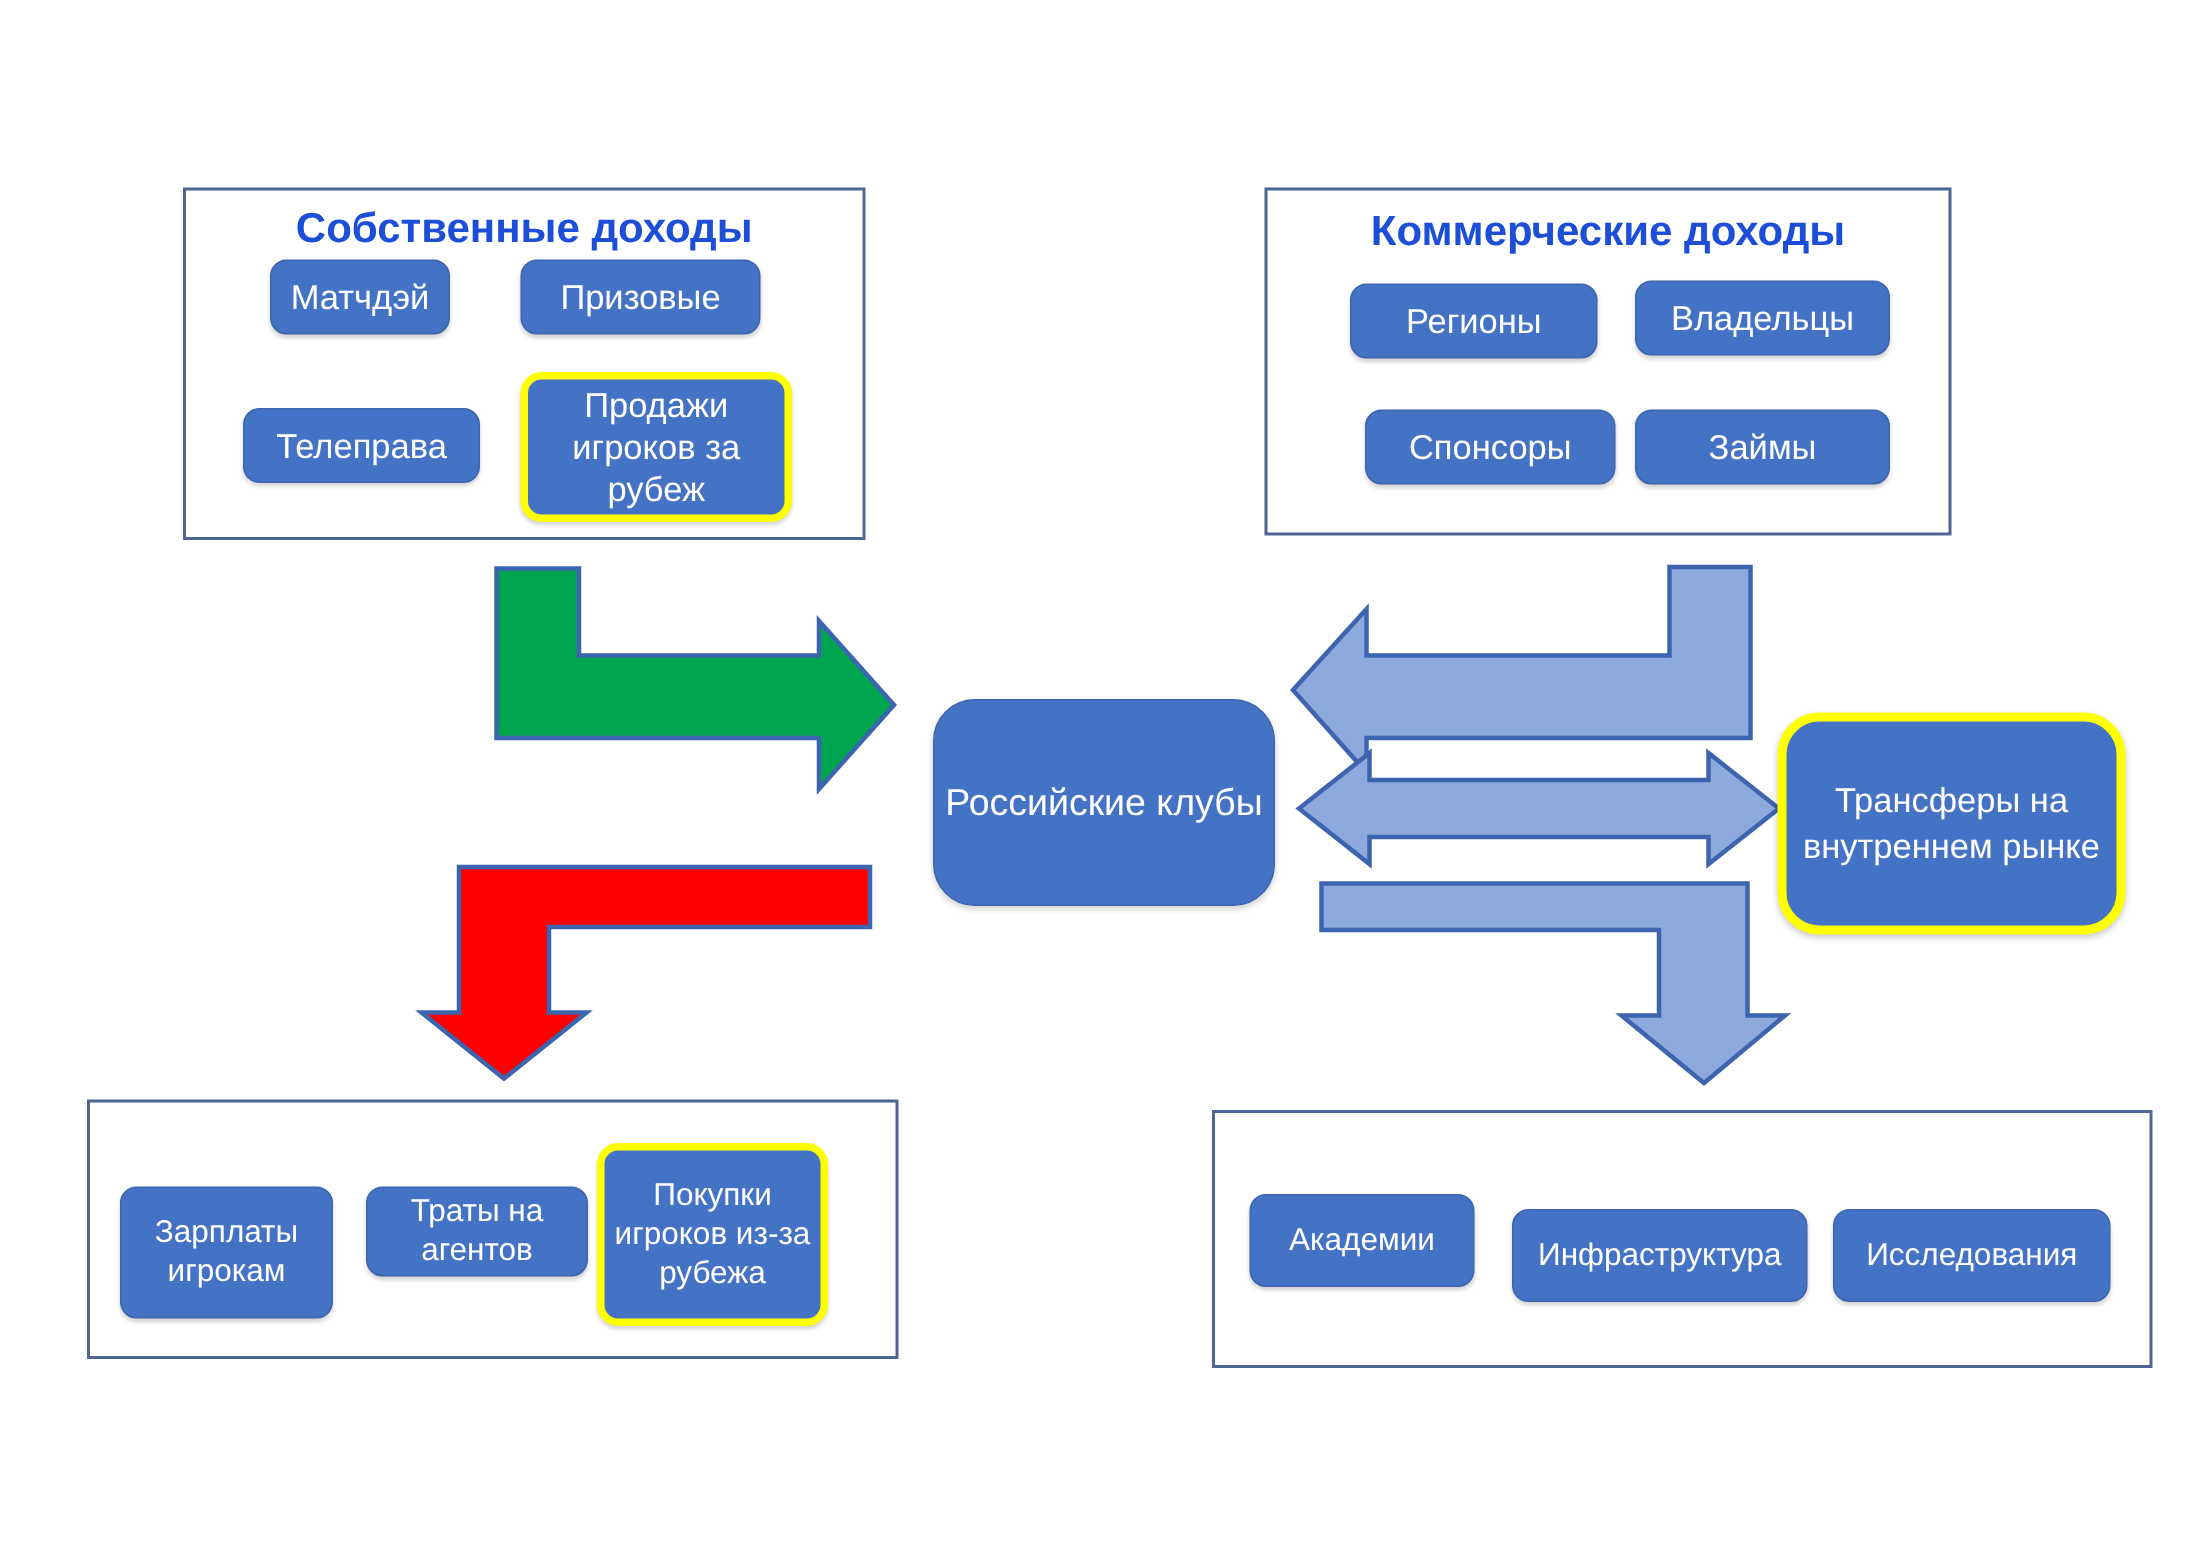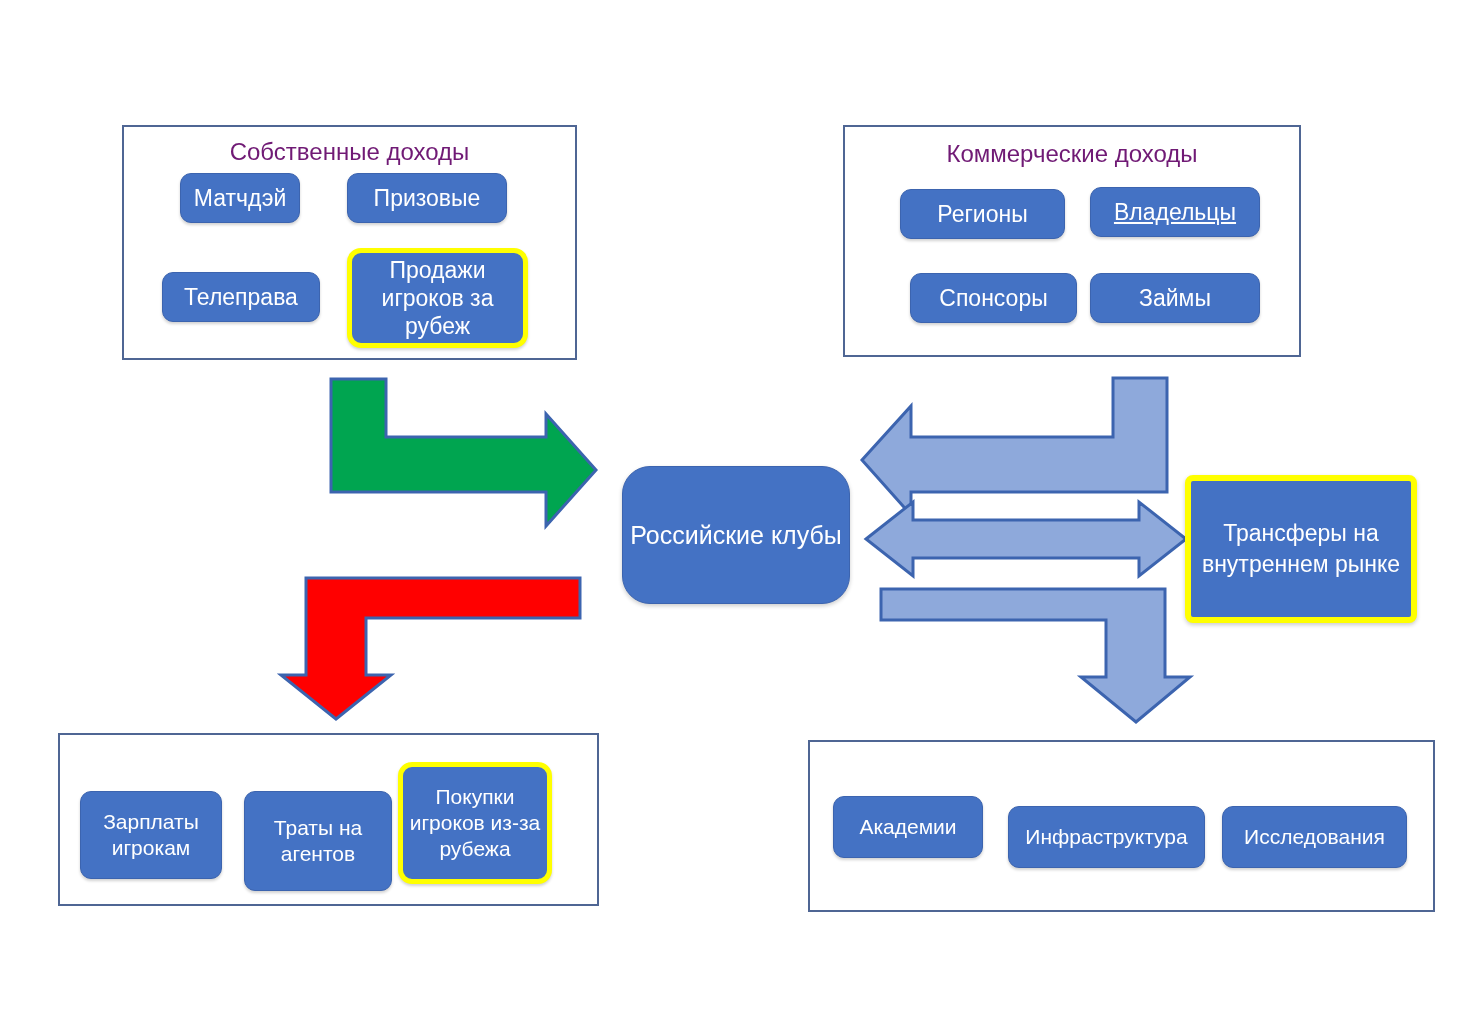--- a/index.html
+++ b/index.html
@@ -22,24 +22,25 @@
     position: absolute;
     background: #ffffff;
     border: 2px solid #4F6694;
     box-sizing: border-box;
   }
   .group-title {
     position: absolute;
     left: 0;
     right: 0;
     text-align: center;
-    color: #701a75;
-    font-size: 24px;
+    color: #1d4ed8;
+    font-size: 28px;
     line-height: 30px;
     white-space: nowrap;
+    font-weight: bold;
   }
   
   .chip {
     position: absolute;
     background: #4472C4;
     border: 1px solid #3C64AF;
     border-radius: 11px;
     color: #ffffff;
     display: flex;
     align-items: center;
@@ -66,21 +67,21 @@
     align-items: center;
     justify-content: center;
     text-align: center;
     box-sizing: border-box;
     font-size: 25px;
     line-height: 34px;
     box-shadow: 0 2px 4px rgba(0,0,0,0.20);
   }
   .node.highlight {
     border: 6px solid #FFFF00;
-    border-radius: 8px;
+    border-radius: 28px;
   }
   
   #arrows {
     position: absolute;
     left: 0;
     top: 0;
     width: 1460px;
     height: 1032px;
     pointer-events: none;
   }
@@ -108,31 +109,31 @@
   </div>
   <div class="chip" style="left:180px; top:173px; width:120px; height:50px;">Матчдэй</div>
   <div class="chip" style="left:347px; top:173px; width:160px; height:50px;">Призовые</div>
   <div class="chip" style="left:162px; top:272px; width:158px; height:50px;">Телеправа</div>
   <div class="chip highlight" style="left:347px; top:248px; width:181px; height:100px;">Продажи игроков за рубеж</div>
 
   <div class="group-box" style="left:843px; top:125px; width:458px; height:232px;">
     <div class="group-title" style="top:12px;">Коммерческие доходы</div>
   </div>
   <div class="chip" style="left:900px; top:189px; width:165px; height:50px;">Регионы</div>
-  <div class="chip" style="left:1090px; top:187px; width:170px; height:50px;text-decoration:underline;">Владельцы</div>
+  <div class="chip" style="left:1090px; top:187px; width:170px; height:50px;">Владельцы</div>
   <div class="chip" style="left:898px; top:273px; width:167px; height:50px;margin-left:12px;">Спонсоры</div>
   <div class="chip" style="left:1090px; top:273px; width:170px; height:50px;">Займы</div>
 
   <div class="node" style="left:622px; top:466px; width:228px; height:138px;">Российские клубы</div>
 
   <div class="node highlight" style="left:1185px; top:475px; width:232px; height:148px; font-size:23px; line-height:31px;">Трансферы на внутреннем рынке</div>
 
   <div class="group-box" style="left:58px; top:733px; width:541px; height:173px;"></div>
   <div class="chip small" style="left:80px; top:791px; width:142px; height:88px;">Зарплаты игрокам</div>
-  <div class="chip small" style="left:244px; top:791px; width:148px; height:100px;">Траты на агентов</div>
+  <div class="chip small" style="left:244px; top:791px; width:148px; height:60px;">Траты на агентов</div>
   <div class="chip small highlight" style="left:398px; top:762px; width:154px; height:122px;">Покупки игроков из-за рубежа</div>
 
   <div class="group-box" style="left:808px; top:740px; width:627px; height:172px;"></div>
   <div class="chip small" style="left:833px; top:796px; width:150px; height:62px;">Академии</div>
   <div class="chip small" style="left:1008px; top:806px; width:197px; height:62px;">Инфраструктура</div>
   <div class="chip small" style="left:1222px; top:806px; width:185px; height:62px;">Исследования</div>
 
 </div>
 
 </body></html>

